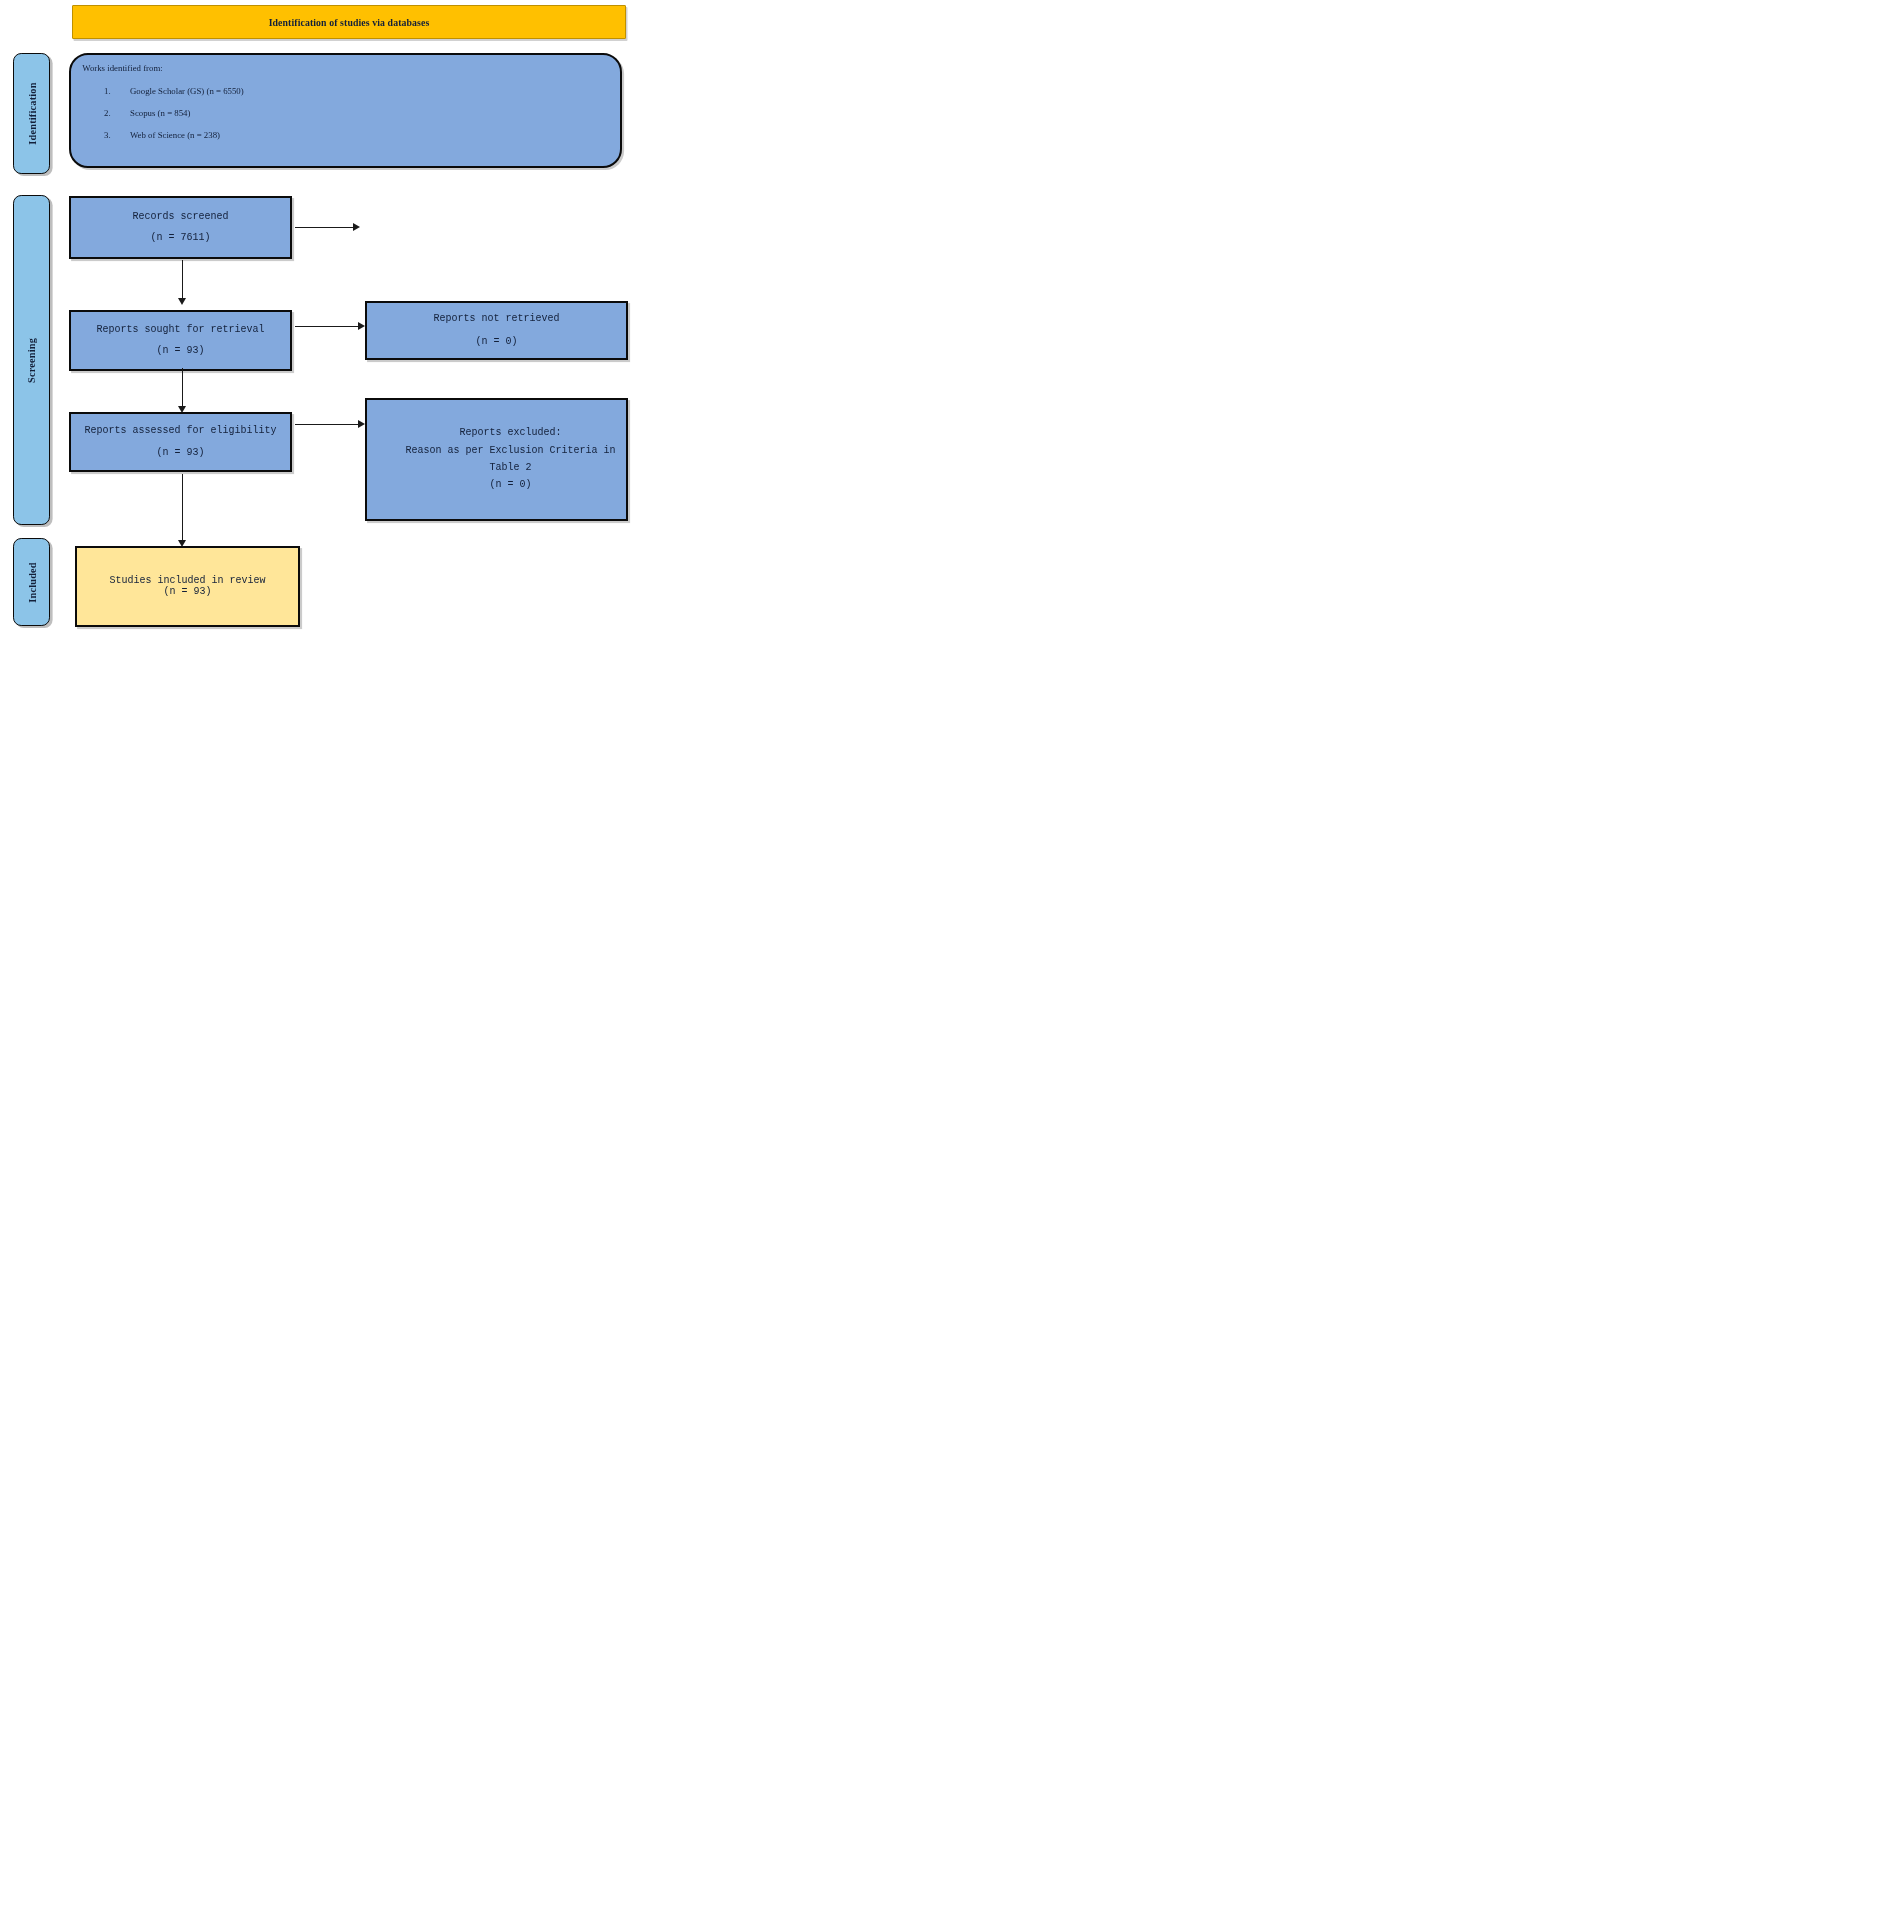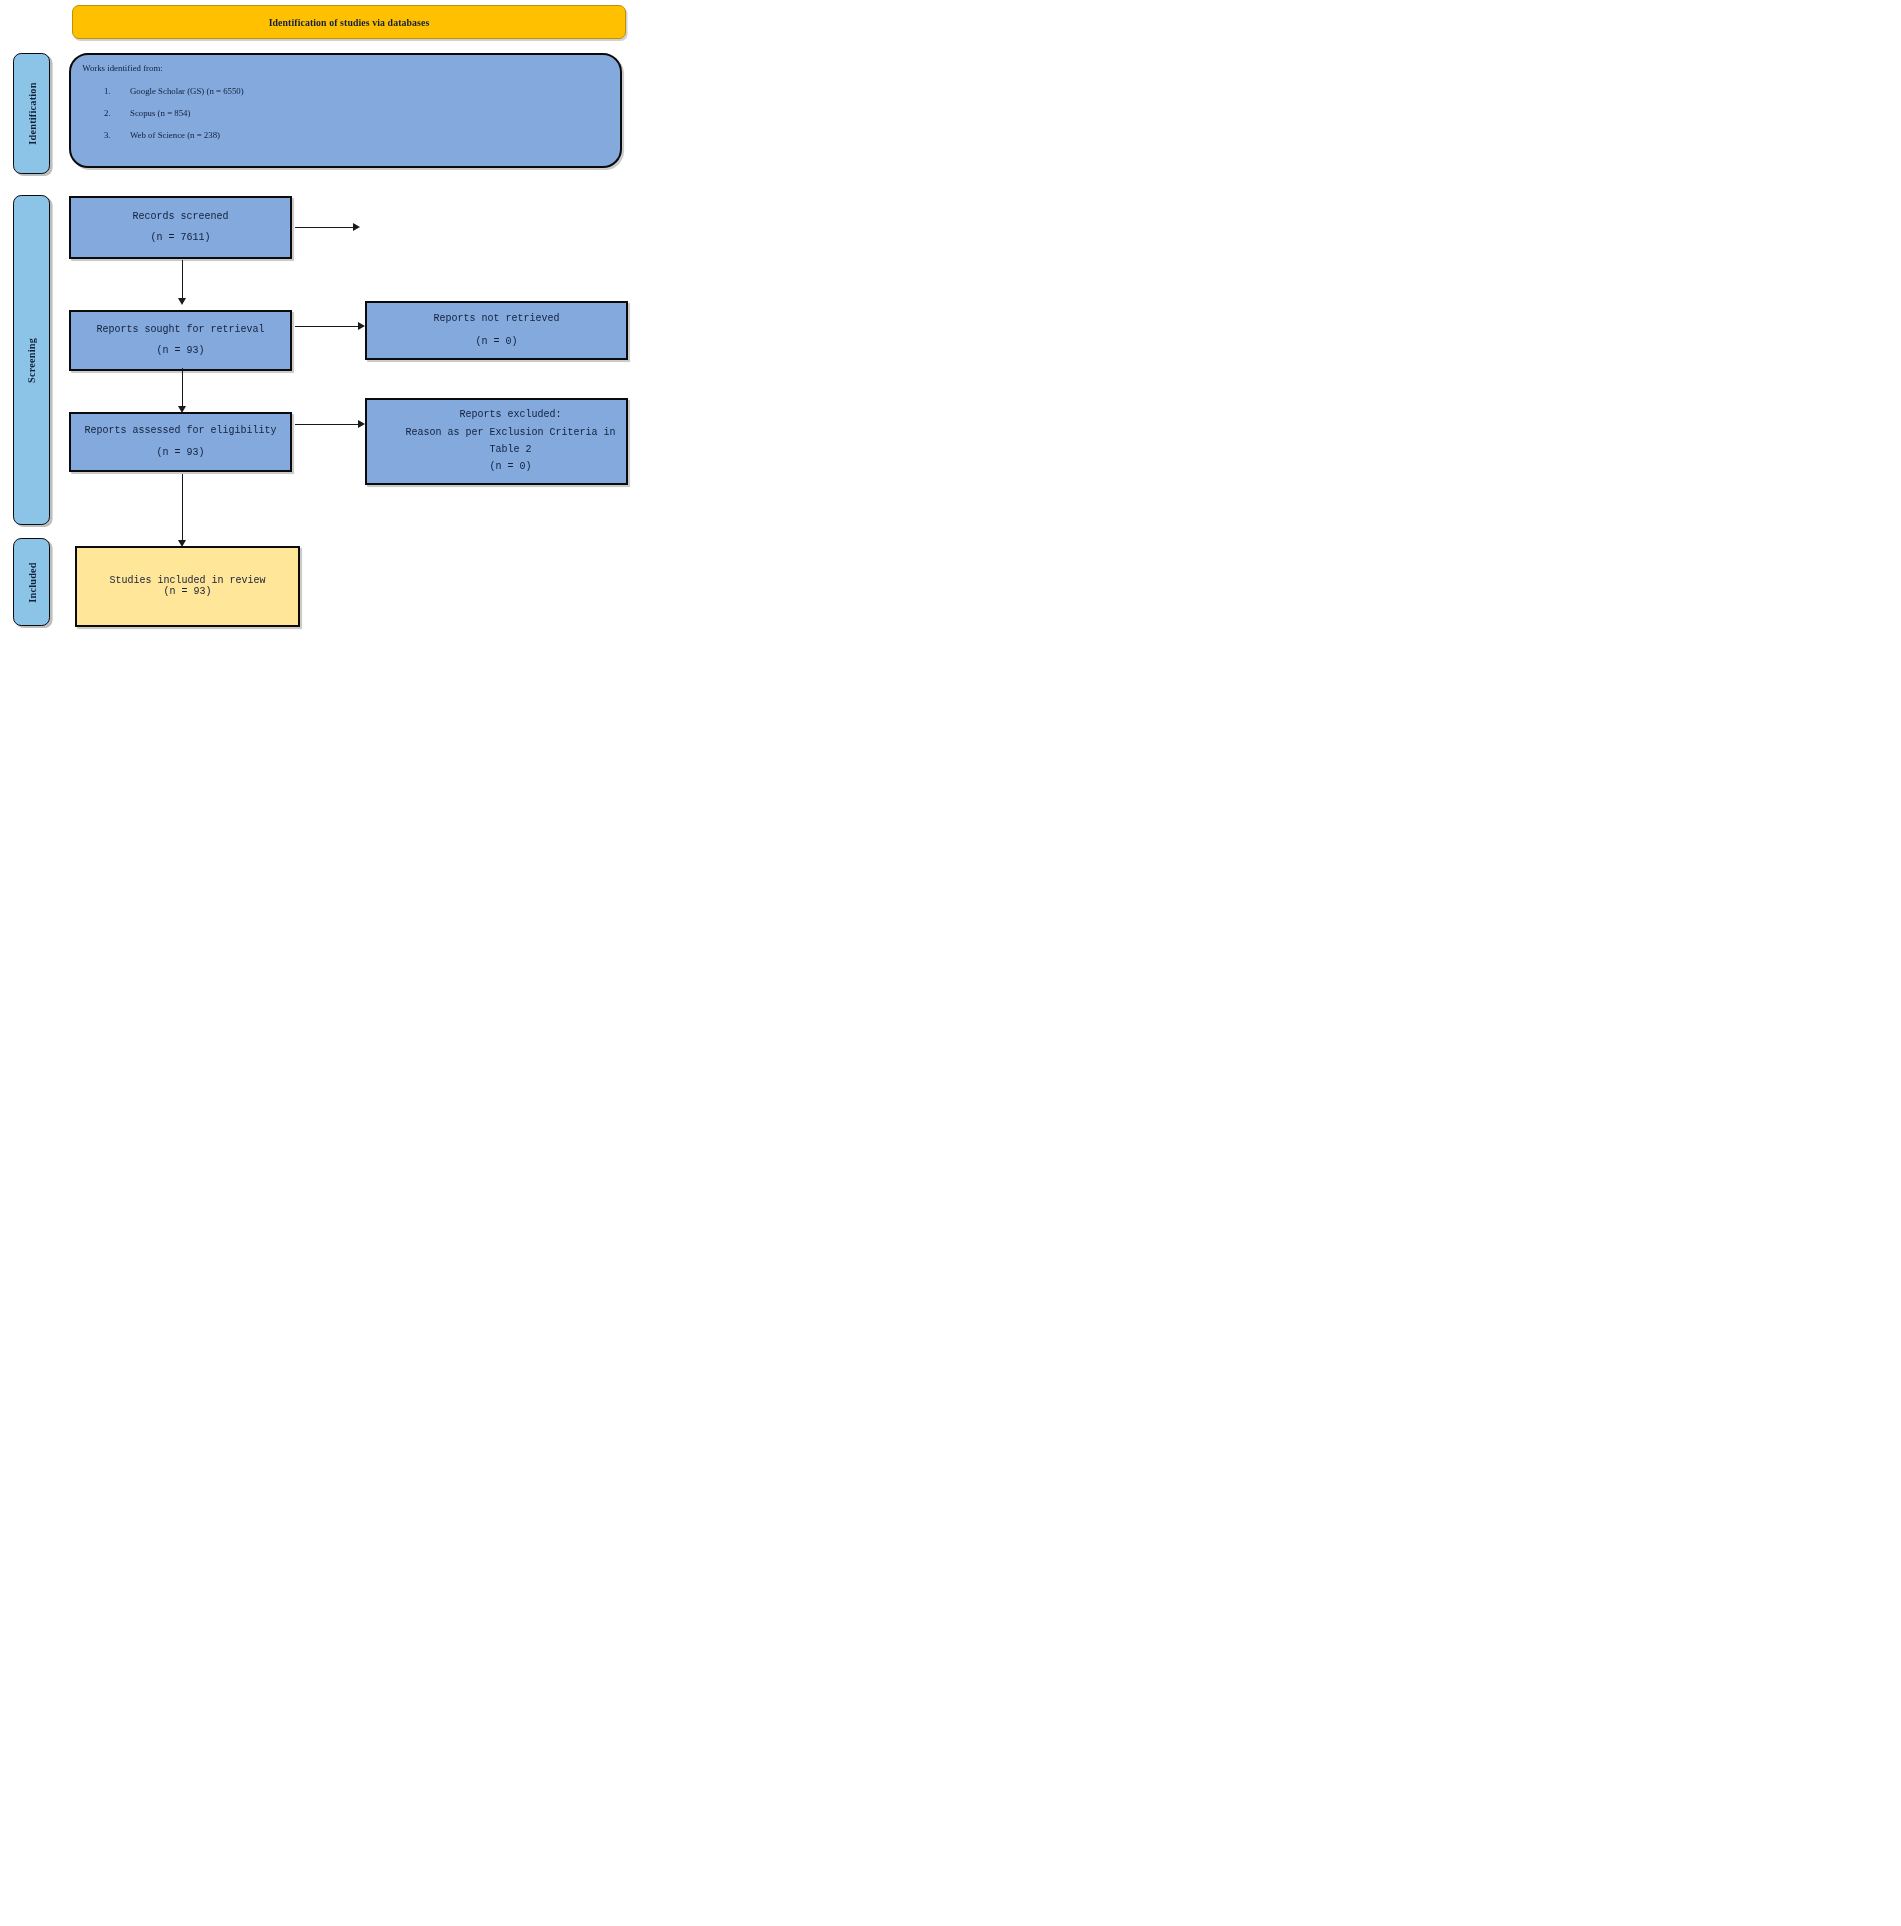--- a/index.html
+++ b/index.html
@@ -7,21 +7,21 @@
     --stage-bg:#8CC4E8; --box-bg:#83A9DD; --included-bg:#FFE699;
     --box-border:#0B0B0B; --ink:#13203A; --arrow:#1A1A1A;
   }
   html,body{margin:0;padding:0;background:#ffffff;}
   body{font-family:"Liberation Serif","DejaVu Serif",serif;color:var(--ink);}
   .canvas{position:relative;width:634px;height:642px;background:#ffffff;overflow:hidden;}
 
   
   .banner{
     position:absolute;left:72px;top:5.2px;width:554px;height:34px;
-    background:var(--header-bg);border:1.5px solid var(--header-border);border-radius:7px;
+    background:var(--header-bg);border:1.5px solid var(--header-border);border-radius:1px;
     box-sizing:border-box;display:flex;align-items:center;justify-content:center;
     box-shadow:1.5px 2.1px 0 rgba(140,140,140,.40);
   }
   .banner span{font-size:9.8px;font-weight:bold;letter-spacing:0.1px;}
 
   
   .stage{
     position:absolute;left:13.4px;width:37px;background:var(--stage-bg);
     border:1.5px solid var(--box-border);border-radius:8.2px;box-sizing:border-box;
     display:flex;align-items:center;justify-content:center;
@@ -50,21 +50,21 @@
   .b-works .title{font-size:8.8px;margin:8.2px 0 0 11.3px;}
   .b-works .oitem{display:flex;margin:12.4px 0 0 33px;font-size:8.8px;}
   .b-works .oitem:first-of-type{margin-top:11.3px;}
   .b-works .num{width:26px;flex:0 0 auto;}
 
   .b-screened{left:69px;top:196px;width:223px;height:63px;gap:11.3px;}
   .b-excl-abs{left:360px;top:190px;width:269px;height:95px;gap:10.3px;}
   .b-sought{left:69px;top:310px;width:223px;height:61px;gap:11.3px;}
   .b-notretr{left:365px;top:294px;width:263px;height:59px;gap:13.4px;margin-top:7px;}
   .b-assessed{left:69px;top:412px;width:223px;height:60px;gap:11.3px;}
-  .b-excl-tab{left:365px;top:398px;width:263px;height:87px;gap:7px;padding-left:28px;}
+  .b-excl-tab{left:365px;top:398px;width:263px;height:123px;gap:7px;padding-left:28px;}
   .b-included{left:75px;top:546px;width:225px;height:81px;gap:0;}
 
   
   .harrow{position:absolute;height:9.3px;}
   .harrow .hline{position:absolute;left:0;right:6.2px;top:50%;margin-top:-0.8px;height:1.5px;background:var(--arrow);}
   .harrow .hhead{position:absolute;right:0;top:50%;margin-top:-4.6px;width:0;height:0;
     border-left:7.7px solid var(--arrow);border-top:4.6px solid transparent;border-bottom:4.6px solid transparent;}
   .varrow{position:absolute;width:11.3px;}
   .varrow .vline{position:absolute;top:0;bottom:5.7px;left:50%;margin-left:-0.8px;width:1.5px;background:var(--arrow);}
   .varrow .vhead{position:absolute;bottom:0;left:50%;margin-left:-4.6px;width:0;height:0;

